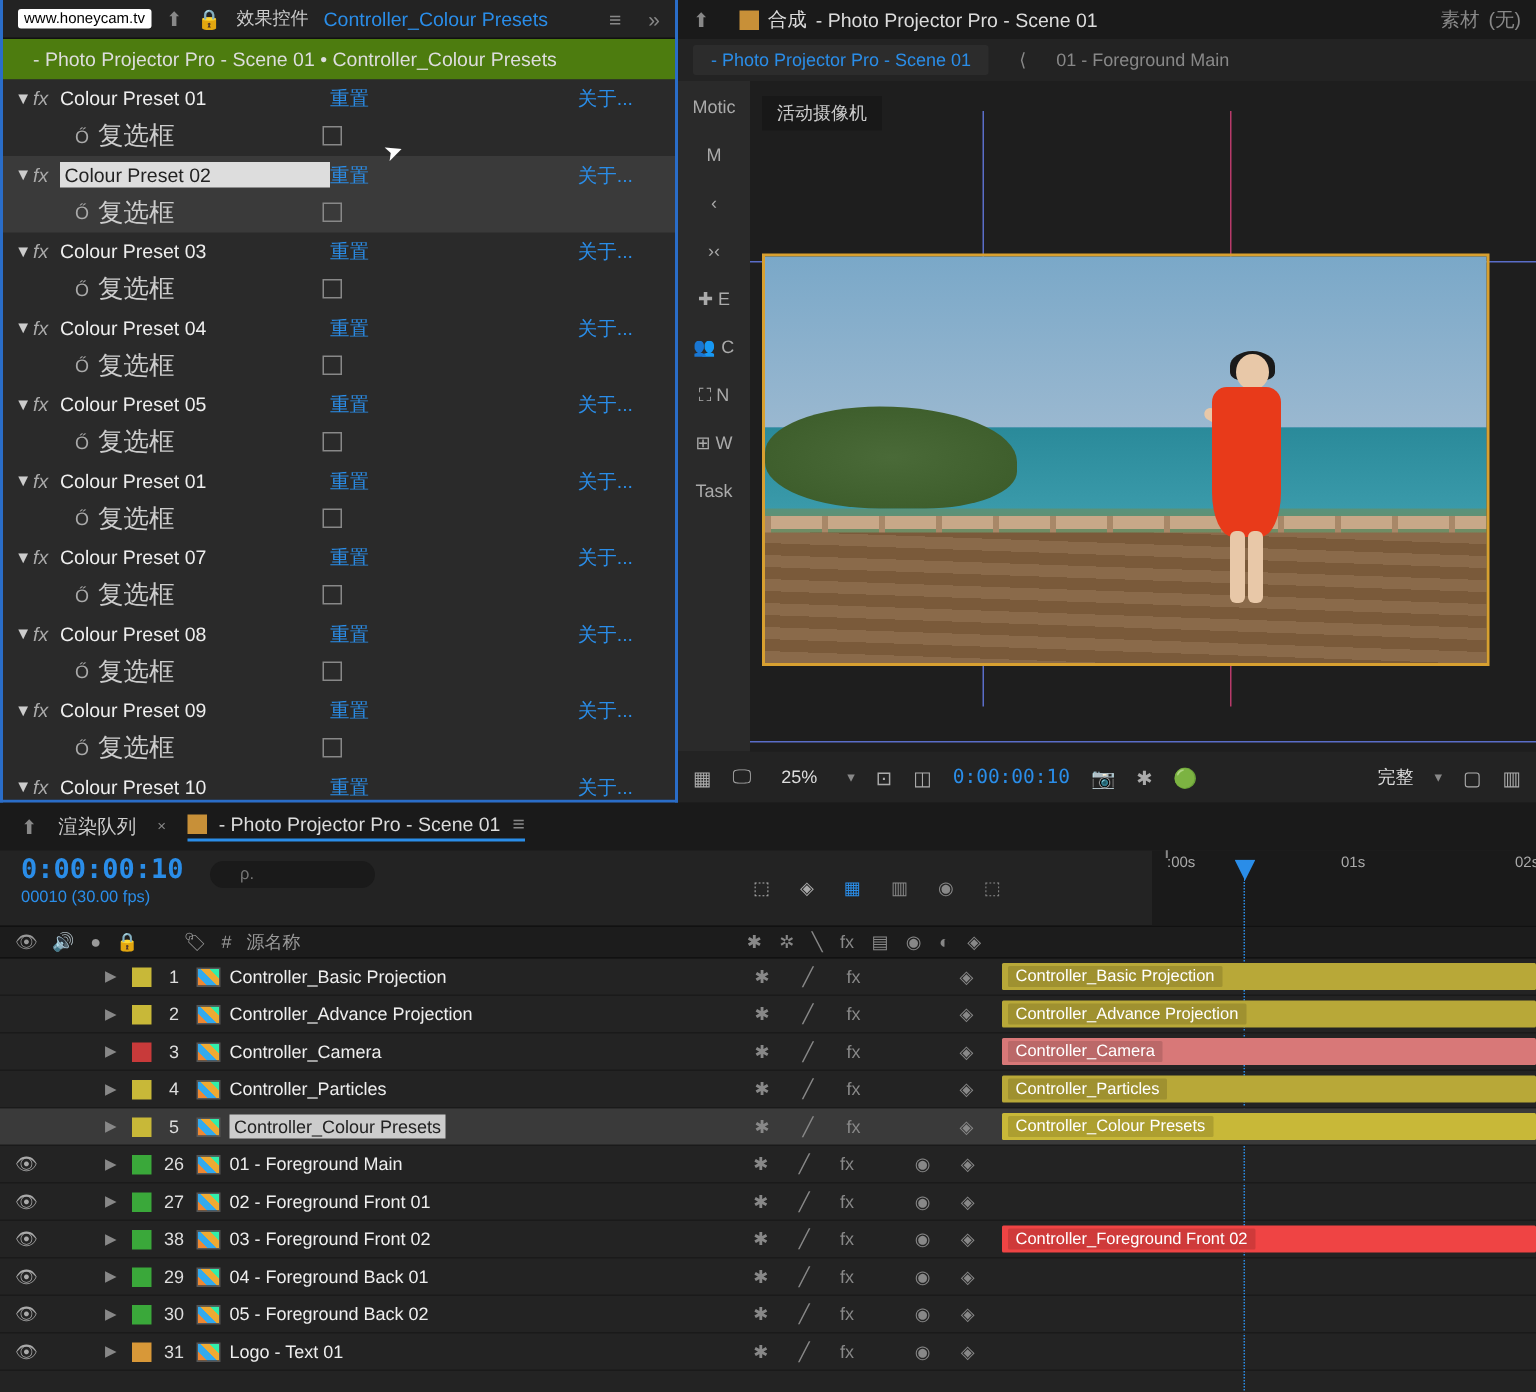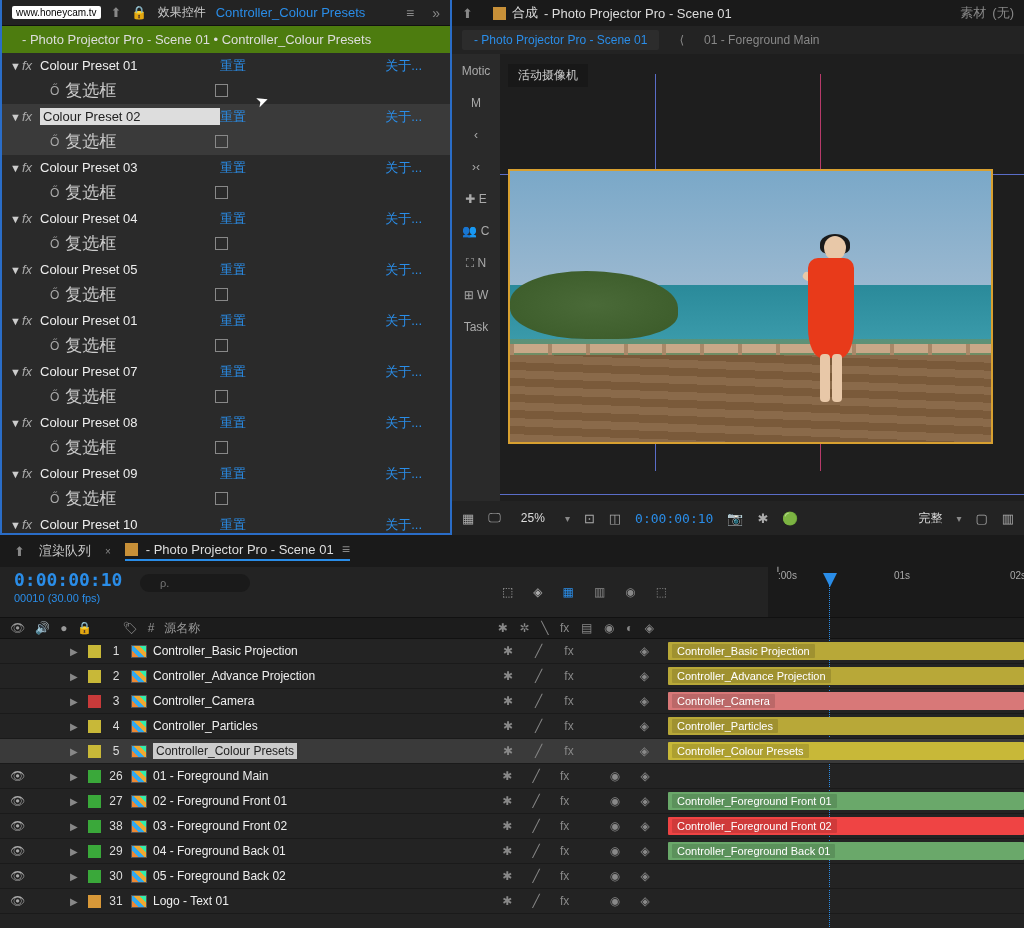--- a/index.html
+++ b/index.html
@@ -562,25 +562,20 @@
             <span class="lname">02 - Foreground Front 01</span>
           </div>
           <div class="lc-m">
             <span>✱</span>
             <span>╱</span>
             <span>fx</span>
             <span></span>
             <span>◉</span>
             <span>◈</span>
           </div>
-          <div class="lc-r">
-            <div class="bar" style="background:#6aa86a">
-              <span class="bar-lbl">Controller_Foreground Front 01</span>
-            </div>
-          </div>
         </div>
         <div class="tl-lr">
           <div class="lc-l">
             <span class="vis">👁</span>
             <span class="vis"></span>
             <span class="vis"></span>
             <span class="tw">▶</span>
             <span class="clr" style="background:#3aa83a"></span>
             <span class="lnum">38</span>
             <span class="lic"></span>
@@ -612,25 +607,20 @@
             <span class="lname">04 - Foreground Back 01</span>
           </div>
           <div class="lc-m">
             <span>✱</span>
             <span>╱</span>
             <span>fx</span>
             <span></span>
             <span>◉</span>
             <span>◈</span>
           </div>
-          <div class="lc-r">
-            <div class="bar" style="background:#6aa86a">
-              <span class="bar-lbl">Controller_Foreground Back 01</span>
-            </div>
-          </div>
         </div>
         <div class="tl-lr">
           <div class="lc-l">
             <span class="vis">👁</span>
             <span class="vis"></span>
             <span class="vis"></span>
             <span class="tw">▶</span>
             <span class="clr" style="background:#3aa83a"></span>
             <span class="lnum">30</span>
             <span class="lic"></span>

